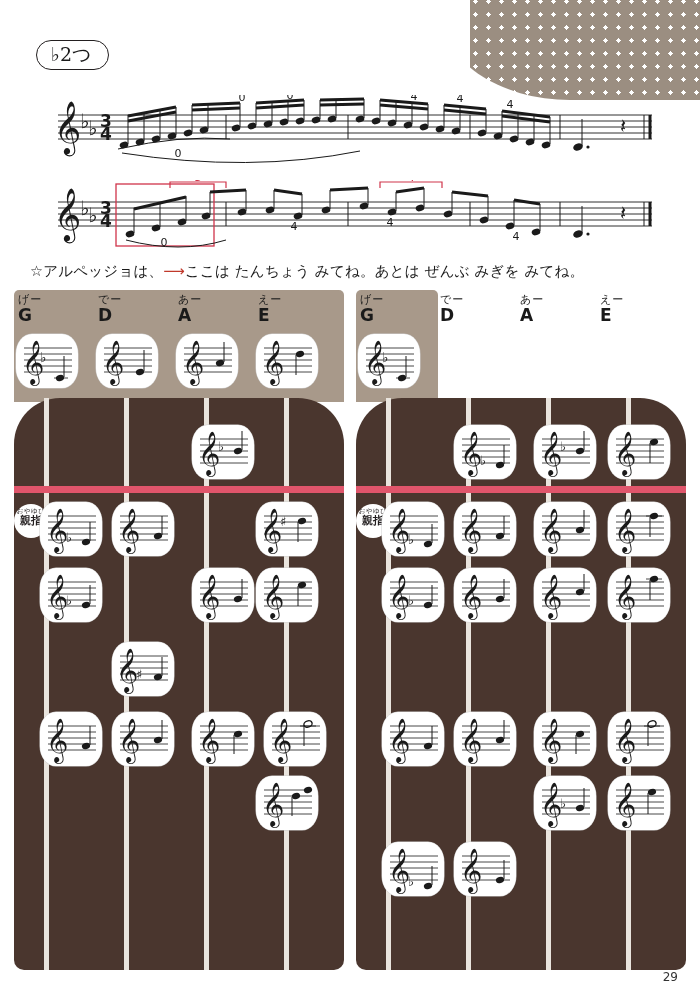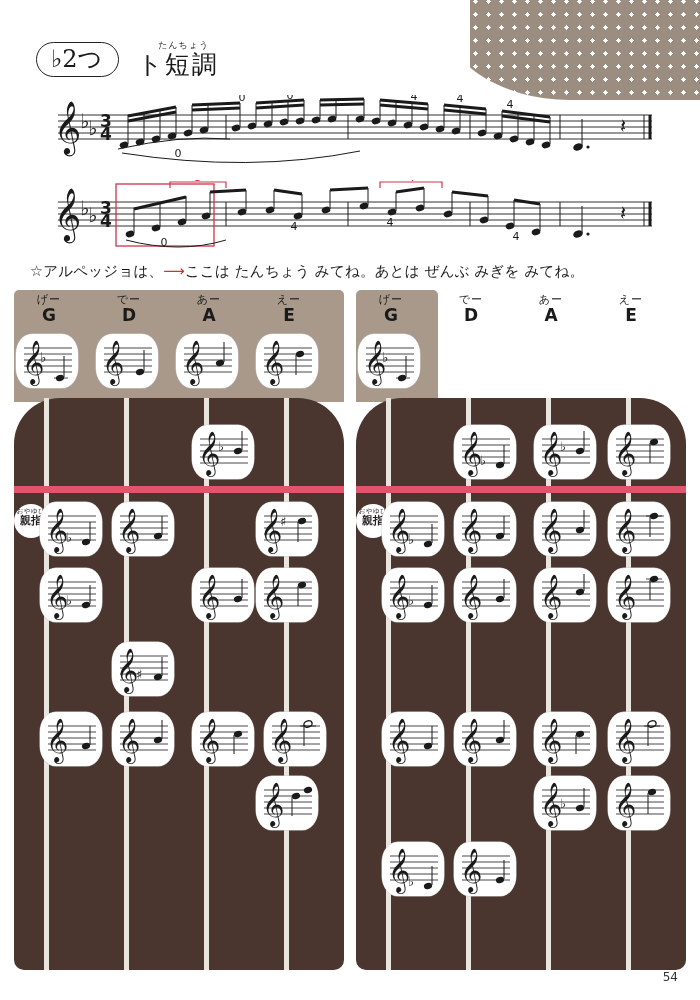--- a/index.html
+++ b/index.html
@@ -45,21 +45,21 @@
     top: 40px;
     left: 36px;
     display: flex;
     align-items: flex-end;
     gap: 18px;
   }
   .key-badge {
     border: 1.6px solid #231f20;
     border-radius: 20px;
     padding: 4px 16px 5px 14px;
-    font-size: 24px;
+    font-size: 19px;
     line-height: 1;
     white-space: nowrap;
     font-family: "DejaVu Serif", "Liberation Serif", serif;
   }
   .title-block {
     position: relative;
     padding-top: 12px;
   }
   .ruby {
     position: absolute;
@@ -155,21 +155,21 @@
 
   .string-names {
     position: absolute;
     top: 0;
     left: 0;
     width: 100%;
     height: 44px;
   }
   .string-name {
     position: absolute;
-    text-align: center;
+    text-align: left;
     width: 62px;
   }
   .string-name .kana {
     font-size: 11px;
     letter-spacing: 1px;
     display: block;
     line-height: 1.1;
   }
   .string-name .letter {
     font-size: 17px;
@@ -221,24 +221,20 @@
 </style>
 </head>
 <body>
 
 <div class="corner-deco">
   <div class="shape"></div>
 </div>
 
 <div class="header">
   <div class="key-badge">♭2つ</div>
-  <div class="title-block">
-    <span class="ruby">たんちょう</span>
-    <span class="title-text">ト短調</span>
-  </div>
 </div>
 
 <div class="stave-wrap stave-1">
 <svg class="stave-svg" width="640" height="80" viewBox="0 0 640 80" xmlns="http://www.w3.org/2000/svg">
   <g stroke="#1a1a1a" stroke-width="0.9">
     <line x1="28" y1="20" x2="622" y2="20"></line>
     <line x1="28" y1="26" x2="622" y2="26"></line>
     <line x1="28" y1="32" x2="622" y2="32"></line>
     <line x1="28" y1="38" x2="622" y2="38"></line>
     <line x1="28" y1="44" x2="622" y2="44"></line>
@@ -1069,13 +1065,13 @@
             <line x1="8" y1="38" x2="56" y2="38"></line>
           </g>
           <text x="6" y="41" font-size="38" fill="#1a1a1a">𝄞</text>
           <ellipse cx="46" cy="38" rx="4.2" ry="3.1" transform="rotate(-18 46 38)" fill="#1a1a1a"></ellipse>
           <line x1="50" y1="37" x2="50" y2="18" stroke="#1a1a1a" stroke-width="1"></line>
         </svg>
     </div>
   </div>
 </div>
 
-<div class="page-number">54</div>
+<div class="page-number">29</div>
 
 </body></html>

